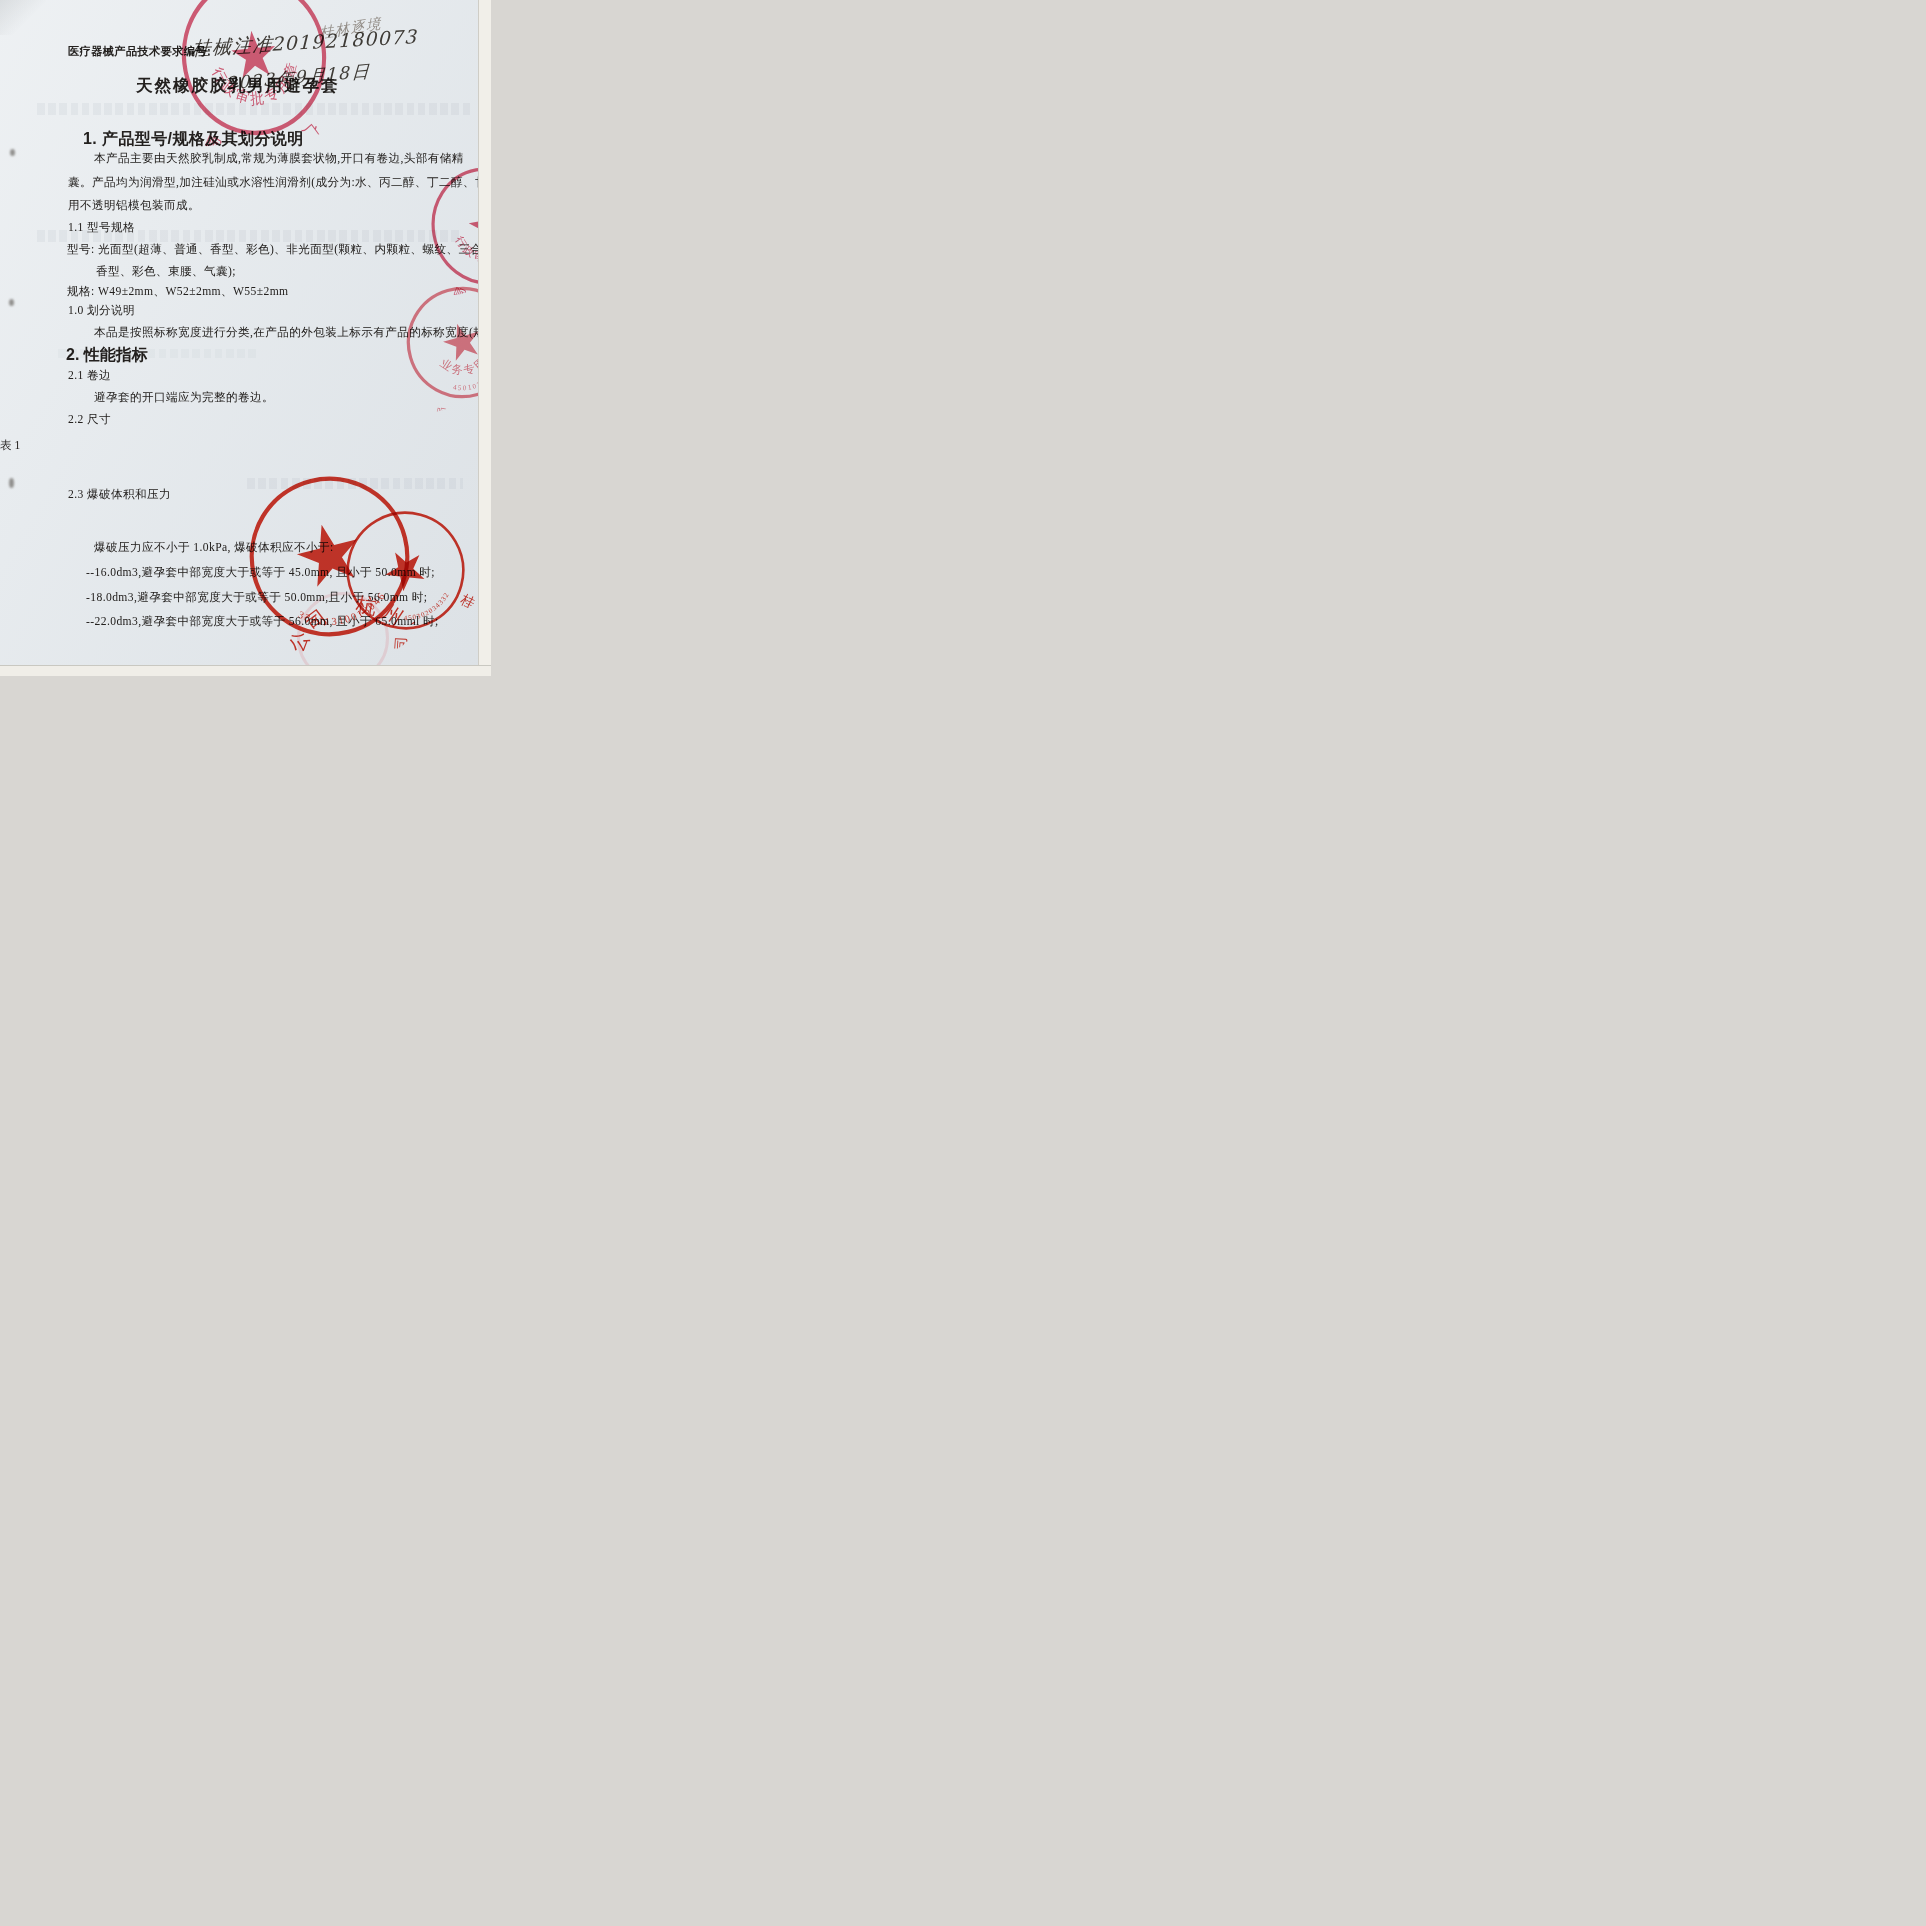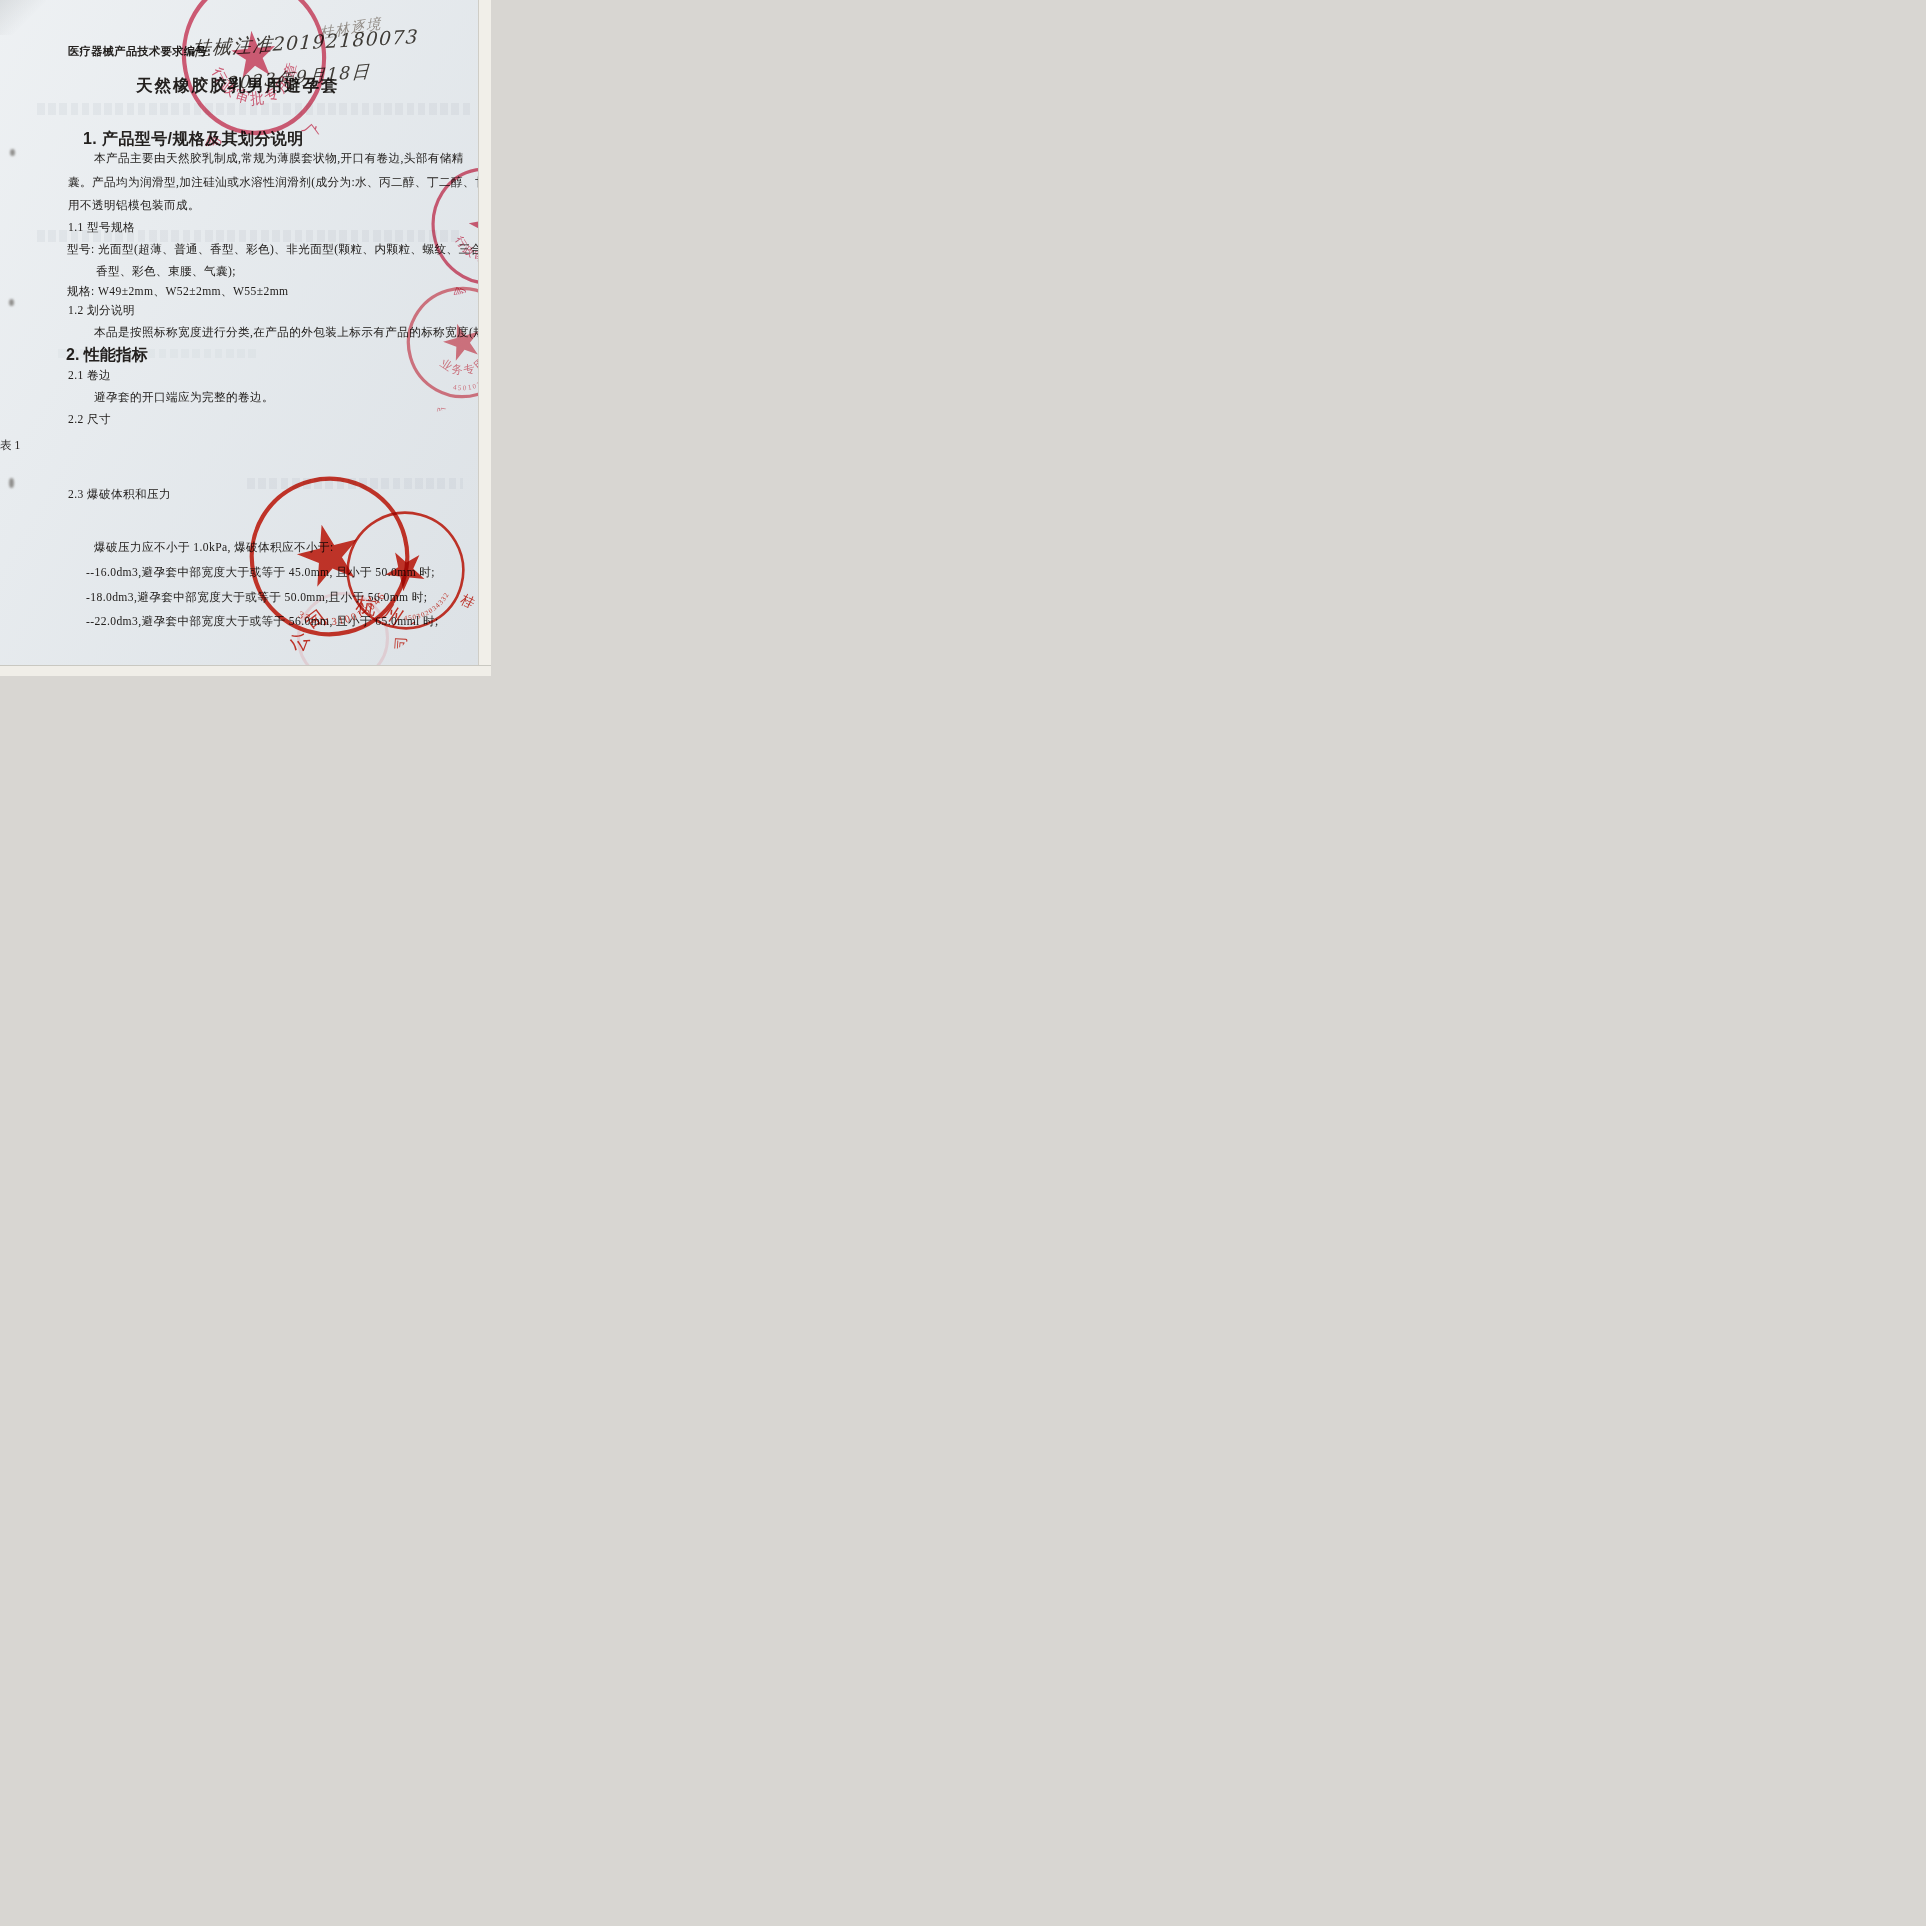--- a/index.html
+++ b/index.html
@@ -89,21 +89,21 @@
   <div class="txt hei" style="left:83px;top:130px;font-size:16px;letter-spacing:0.4px;">1.  产品型号/规格及其划分说明</div>
   <div class="txt body-t" style="left:94px;top:152px;">本产品主要由天然胶乳制成,常规为薄膜套状物,开口有卷边,头部有储精</div>
   <div class="txt body-t" style="left:68px;top:176px;">囊。产品均为润滑型,加注硅汕或水溶性润滑剂(成分为:水、丙二醇、丁二醇、甘油)后,</div>
   <div class="txt body-t" style="left:68px;top:199px;">用不透明铝模包装而成。</div>
 
   <div class="txt sub-t" style="left:68px;top:221px;">1.1 型号规格</div>
   <div class="txt body-t" style="left:67px;top:243px;">型号: 光面型(超薄、普通、香型、彩色)、非光面型(颗粒、内颗粒、螺纹、三合一、</div>
   <div class="txt body-t" style="left:96px;top:265px;">香型、彩色、束腰、气囊);</div>
   <div class="txt body-t" style="left:67px;top:285px;">规格: W49±2mm、W52±2mm、W55±2mm</div>
 
-  <div class="txt sub-t" style="left:68px;top:304px;">1.2 划分说明</div>
+  <div class="txt sub-t" style="left:68px;top:304px;">1.0 划分说明</div>
   <div class="txt body-t" style="left:94px;top:326px;">本品是按照标称宽度进行分类,在产品的外包装上标示有产品的标称宽度(规格)。</div>
 
   <div class="txt hei" style="left:66px;top:346px;font-size:16px;">2. 性能指标</div>
   <div class="txt sub-t" style="left:68px;top:369px;">2.1 卷边</div>
   <div class="txt body-t" style="left:94px;top:391px;">避孕套的开口端应为完整的卷边。</div>
   <div class="txt sub-t" style="left:68px;top:413px;">2.2 尺寸</div>
 
   <div class="txt tbl-caption">表 1</div>
 
   <div class="txt sub-t" style="left:68px;top:488px;">2.3 爆破体积和压力</div>

